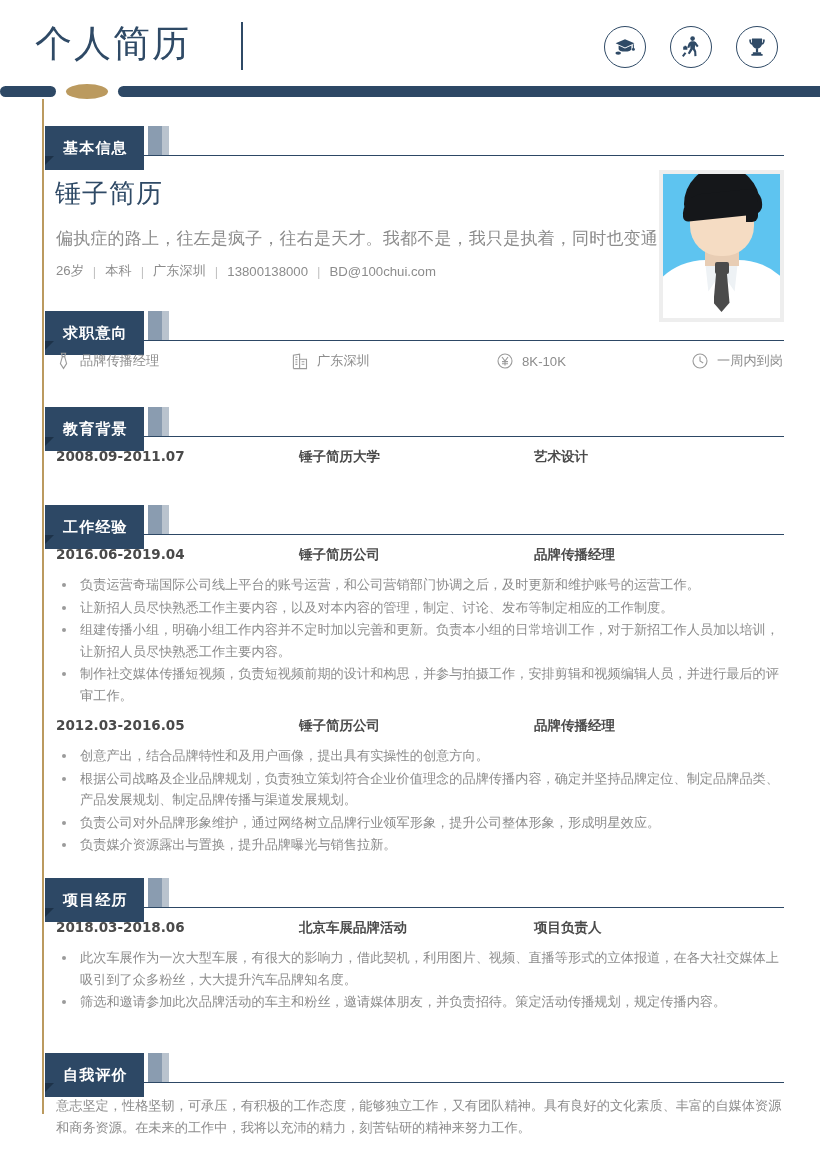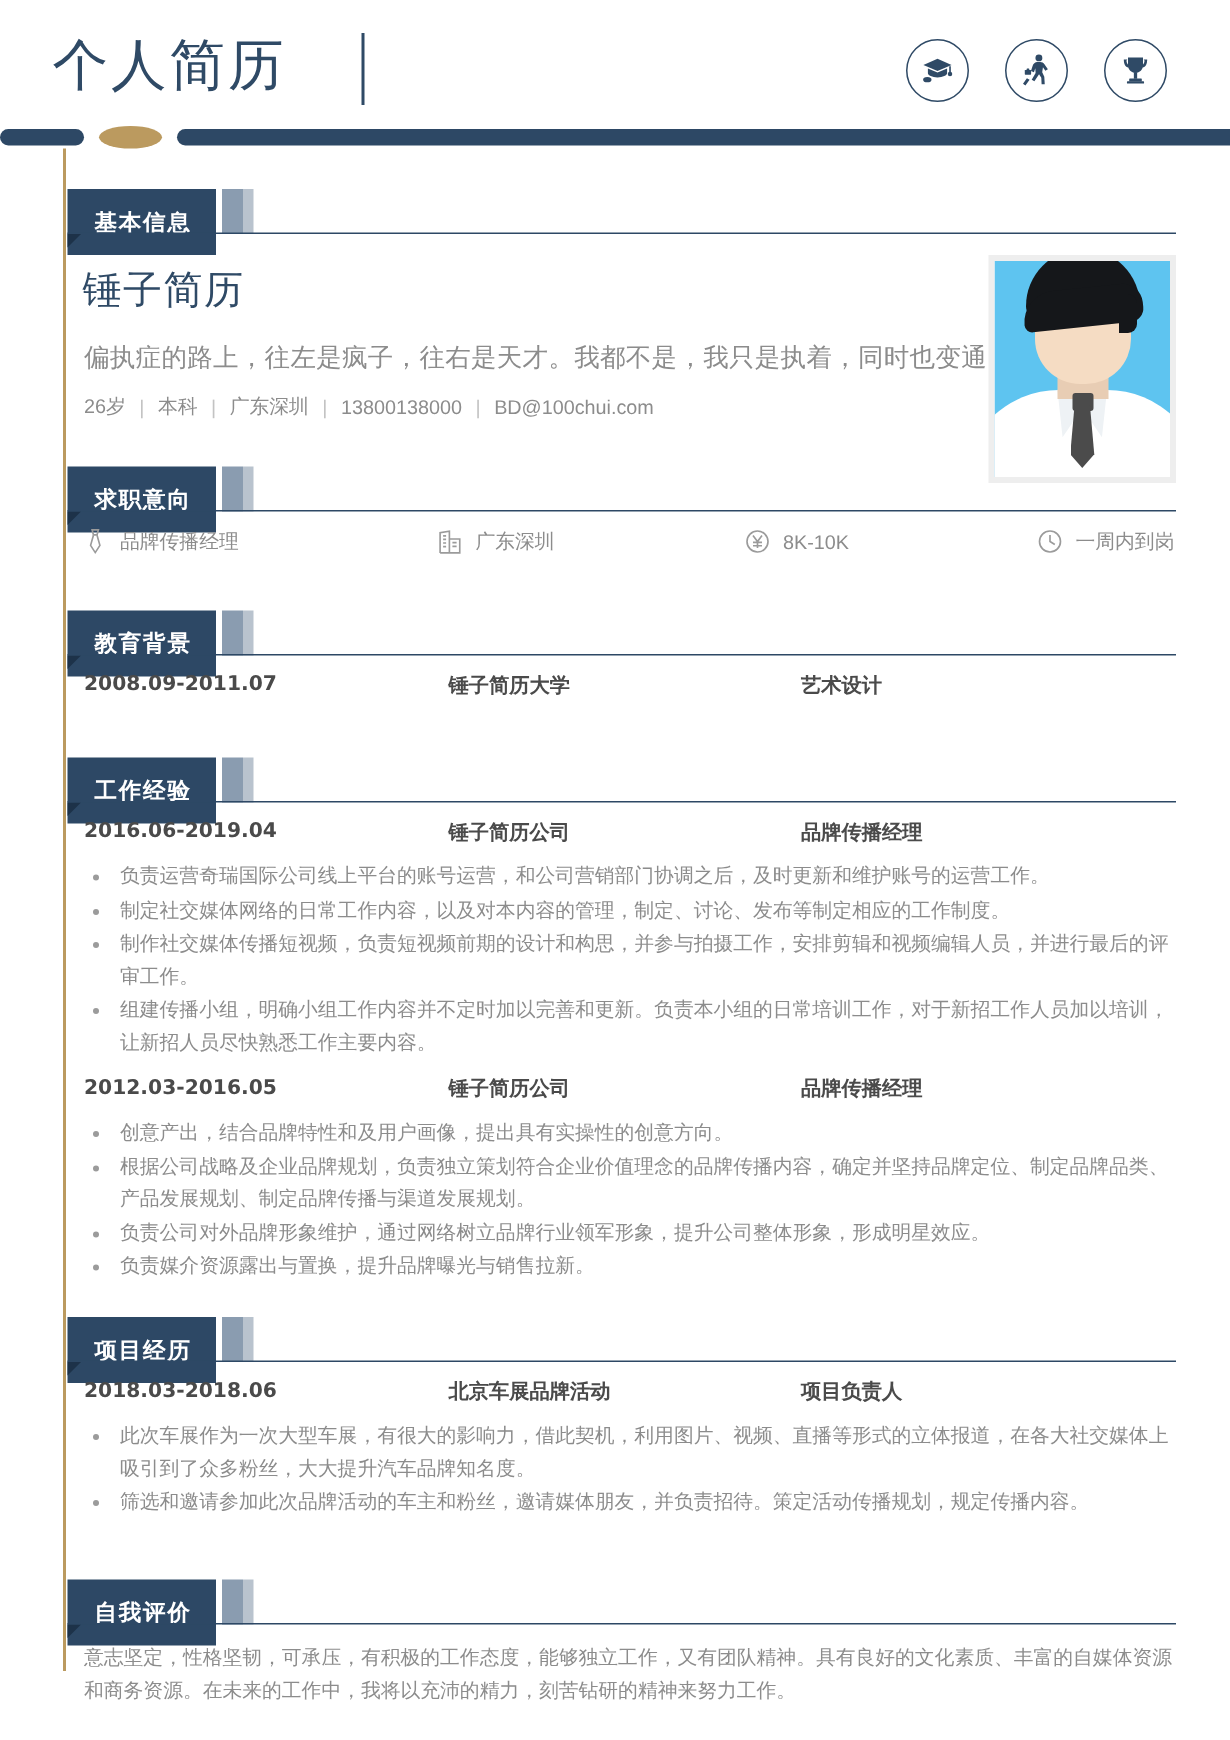--- a/index.html
+++ b/index.html
@@ -540,23 +540,23 @@
     <div class="sec-rule" style="top:29px"></div>
   </div>
 
   <div class="entry-head" style="top:546px">
     <span class="eh-date">2016.06-2019.04</span>
     <span class="eh-org">锤子简历公司</span>
     <span class="eh-role">品牌传播经理</span>
   </div>
   <ul class="bullets" style="top:574px">
     <li>负责运营奇瑞国际公司线上平台的账号运营，和公司营销部门协调之后，及时更新和维护账号的运营工作。</li>
-    <li>制定社交媒体网络的日常工作内容，以及对本内容的管理，制定、讨论、发布等制定相应的工作制度。</li>
+    <li>让新招人员尽快熟悉工作主要内容，以及对本内容的管理，制定、讨论、发布等制定相应的工作制度。</li>
+    <li>组建传播小组，明确小组工作内容并不定时加以完善和更新。负责本小组的日常培训工作，对于新招工作人员加以培训，让新招人员尽快熟悉工作主要内容。</li>
     <li>制作社交媒体传播短视频，负责短视频前期的设计和构思，并参与拍摄工作，安排剪辑和视频编辑人员，并进行最后的评审工作。</li>
-    <li>组建传播小组，明确小组工作内容并不定时加以完善和更新。负责本小组的日常培训工作，对于新招工作人员加以培训，让新招人员尽快熟悉工作主要内容。</li>
   </ul>
 
   <div class="entry-head" style="top:717px">
     <span class="eh-date">2012.03-2016.05</span>
     <span class="eh-org">锤子简历公司</span>
     <span class="eh-role">品牌传播经理</span>
   </div>
   <ul class="bullets" style="top:745px">
     <li>创意产出，结合品牌特性和及用户画像，提出具有实操性的创意方向。</li>
     <li>根据公司战略及企业品牌规划，负责独立策划符合企业价值理念的品牌传播内容，确定并坚持品牌定位、制定品牌品类、产品发展规划、制定品牌传播与渠道发展规划。</li>

